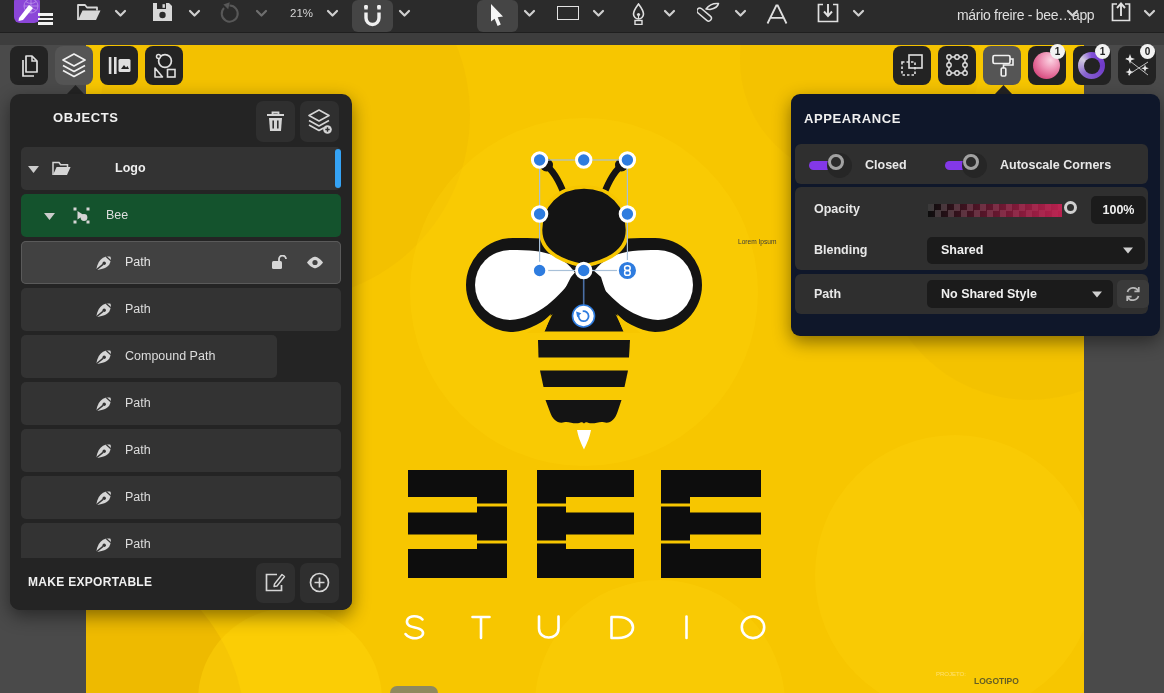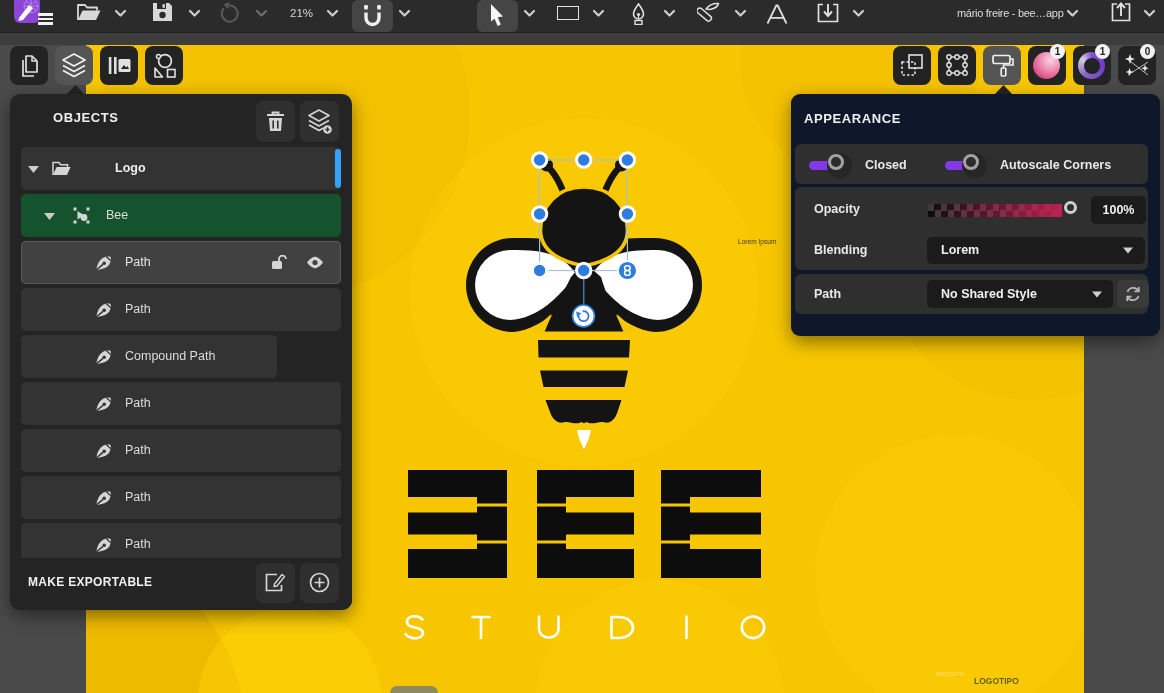--- a/index.html
+++ b/index.html
@@ -220,21 +220,21 @@
     </svg>
 
     <svg class="abs" style="left:817px; top:3px;" width="22" height="20" viewBox="0 0 22 20">
       <path d="M6,1.5 H1.5 V18.5 H20.5 V1.5 H16" fill="none" stroke="#e0e0e0" stroke-width="1.7"></path>
       <path d="M11,1 V12 M7,8.5 L11,13 L15,8.5" fill="none" stroke="#e0e0e0" stroke-width="1.9"></path>
     </svg>
     <svg class="abs" style="left:852px; top:9px;" width="13" height="9" viewBox="0 0 13 9">
         <path d="M2,2 L6.5,6.5 L11,2" fill="none" stroke="#cfcfcf" stroke-width="2.2" stroke-linecap="round" stroke-linejoin="round"></path>
       </svg>
 
-    <div class="abs" style="left:957px; top:6.5px; font-size:11px; letter-spacing:-0.3px; color:#dedede;">mário freire - bee…app</div>
+    <div class="abs" style="left:957px; top:6.5px; font-size:14px; letter-spacing:-0.3px; color:#dedede;">mário freire - bee…app</div>
     <svg class="abs" style="left:1066px; top:9px;" width="13" height="9" viewBox="0 0 13 9">
         <path d="M2,2 L6.5,6.5 L11,2" fill="none" stroke="#cfcfcf" stroke-width="2.2" stroke-linecap="round" stroke-linejoin="round"></path>
       </svg>
 
     <svg class="abs" style="left:1111px; top:2px;" width="20" height="20" viewBox="0 0 20 20">
       <path d="M6,2 H1.5 V18.5 H18.5 V2 H14" fill="none" stroke="#e0e0e0" stroke-width="1.7"></path>
       <path d="M10,14 V2 M6,6 L10,1.5 L14,6" fill="none" stroke="#e0e0e0" stroke-width="1.9"></path>
     </svg>
     <svg class="abs" style="left:1143px; top:9px;" width="13" height="9" viewBox="0 0 13 9">
         <path d="M2,2 L6.5,6.5 L11,2" fill="none" stroke="#cfcfcf" stroke-width="2.2" stroke-linecap="round" stroke-linejoin="round"></path>
@@ -485,21 +485,21 @@
 
     <div class="abs" style="left:4px; top:93px; width:353px; height:83px; background:#2f2f2f; border-radius:6px;">
       <div class="abs" style="left:19px; top:15px; font-size:12.5px; font-weight:bold; color:#e8e8e8;">Opacity</div>
       <div class="abs" style="left:133px; top:17px; width:134px; height:13px; background:
         repeating-conic-gradient(#0d0d0d 0% 25%, #3a3a3a 0% 50%) 0 0 / 13px 13px;"></div>
       <div class="abs" style="left:133px; top:17px; width:134px; height:13px; background:linear-gradient(to right, rgba(200,30,80,0), rgba(200,34,84,0.92));"></div>
       <div class="abs" style="left:268.5px; top:14px; width:13px; height:13px; border-radius:50%; border:3.2px solid #cfcfcf; background:#2f2f2f;"></div>
       <div class="abs" style="left:296px; top:9px; width:55px; height:28px; background:#1b1b1b; border-radius:5px; color:#f0f0f0; font-size:12.5px; font-weight:bold; text-align:center; line-height:28px;">100%</div>
       <div class="abs" style="left:19px; top:56px; font-size:12.5px; font-weight:bold; color:#e8e8e8;">Blending</div>
       <div class="abs" style="left:132px; top:50px; width:218px; height:27px; background:#1b1b1b; border-radius:5px;">
-        <div class="abs" style="left:14px; top:6px; font-size:12.5px; font-weight:bold; color:#f0f0f0;">Lorem</div>
+        <div class="abs" style="left:14px; top:6px; font-size:12.5px; font-weight:bold; color:#f0f0f0;">Shared</div>
         <svg class="abs" style="left:196px; top:10px;" width="10" height="7" viewBox="0 0 10 7">
             <path d="M0,0.5 H10 L5,6.5 Z" fill="#cfcfcf"></path>
           </svg>
       </div>
     </div>
 
     <div class="abs" style="left:4px; top:180px; width:353px; height:40px; background:#2f2f2f; border-radius:6px;">
       <div class="abs" style="left:19px; top:13px; font-size:12.5px; font-weight:bold; color:#e8e8e8;">Path</div>
       <div class="abs" style="left:132px; top:6px; width:186px; height:28px; background:#1b1b1b; border-radius:5px;">
         <div class="abs" style="left:14px; top:7px; font-size:12.5px; font-weight:bold; color:#f0f0f0;">No Shared Style</div>

